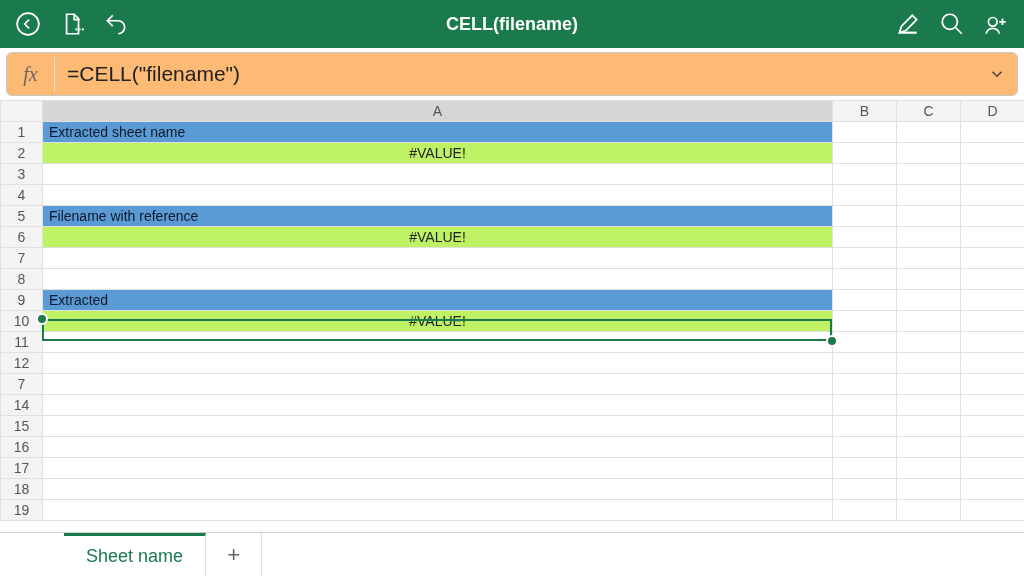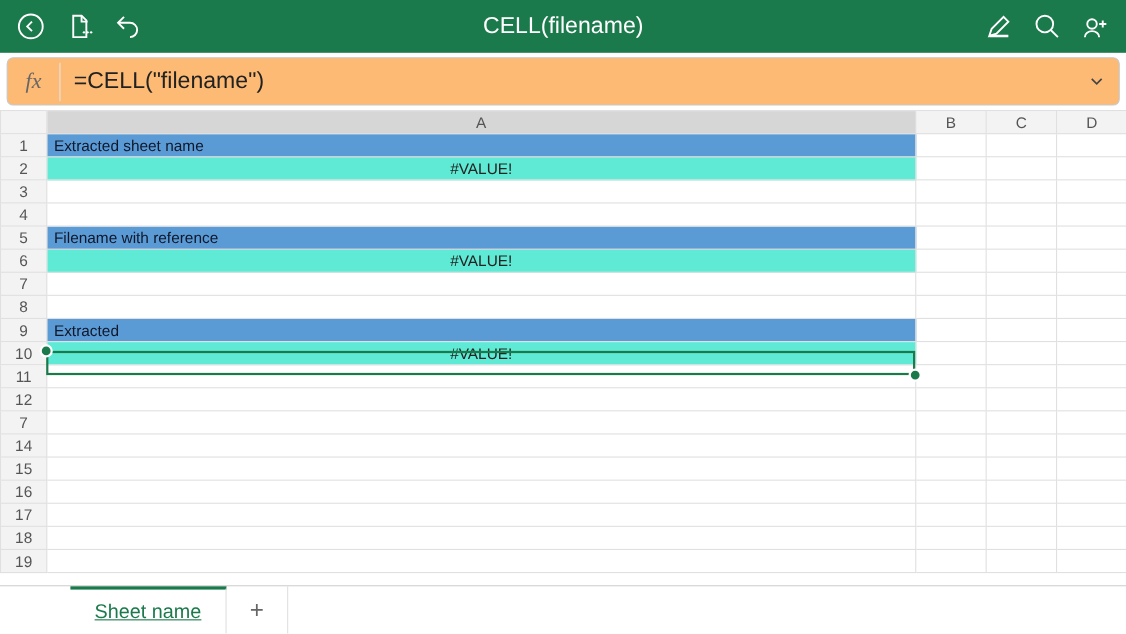--- a/index.html
+++ b/index.html
@@ -9,21 +9,21 @@
     height: 48px;
     background: #1b7a4b;
     display: flex;
     align-items: center;
     padding: 0 8px;
     color: #fff;
     position: relative;
   }
   .header-left, .header-right { display: flex; align-items: center; gap: 4px; }
   .header-right { margin-left: auto; }
-  .header-center { position: absolute; left: 50%; transform: translateX(-50%); font-size: 21px; font-weight: 400; }
+  .header-center { position: absolute; left: 50%; transform: translateX(-50%); font-size: 18px; font-weight: 700; }
   .hicon { width: 40px; height: 40px; display: flex; align-items: center; justify-content: center; color:#fff; }
   .hicon svg { width: 26px; height: 26px; fill: none; stroke: #fff; stroke-width: 1.6; }
   
   .formula-bar {
     height: 44px;
     display: flex;
     align-items: center;
     border: 1px solid #c8c8c8;
     border-radius: 6px;
     margin: 4px 6px 4px 6px;
@@ -66,21 +66,21 @@
   th.col-A { width: 790px; }
   th.col-B, th.col-C, th.col-D { width: 64px; }
   
   .hdr-row-blue td.cA {
     background: #5b9bd5;
     color: #0f172a;
     font-weight: 400;
     padding-left: 6px;
   }
   .val-row-light td.cA {
-    background: #5eead4;
+    background: #bef264;
     text-align: center;
     color: #222;
   }
   
   
   th.col-A.selected { background:#d6d6d6; }
   
   
   .sel-outline {
     position: absolute;
@@ -107,21 +107,20 @@
   .sheet-tab {
     height: 44px;
     display: flex;
     align-items: center;
     padding: 0 22px;
     font-size: 18px;
     color: #1b7a4b;
     border-right: 1px solid #e0e0e0;
     border-top: 3px solid #1b7a4b;
     background:#fff;
-    text-decoration:underline;
   }
   .sheet-add {
     width: 56px; height:44px;
     display:flex; align-items:center; justify-content:center;
     border-right:1px solid #e0e0e0;
     color:#666; font-size:22px;
   }
 </style>
 </head>
 <body>

